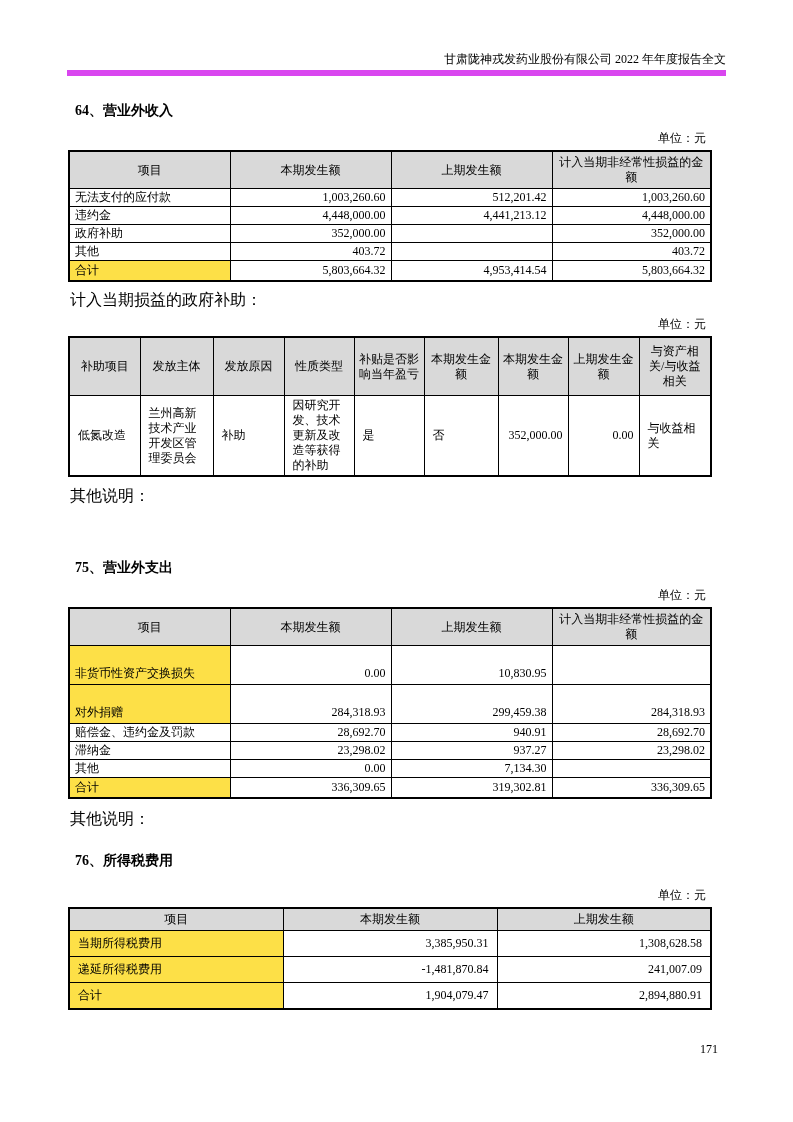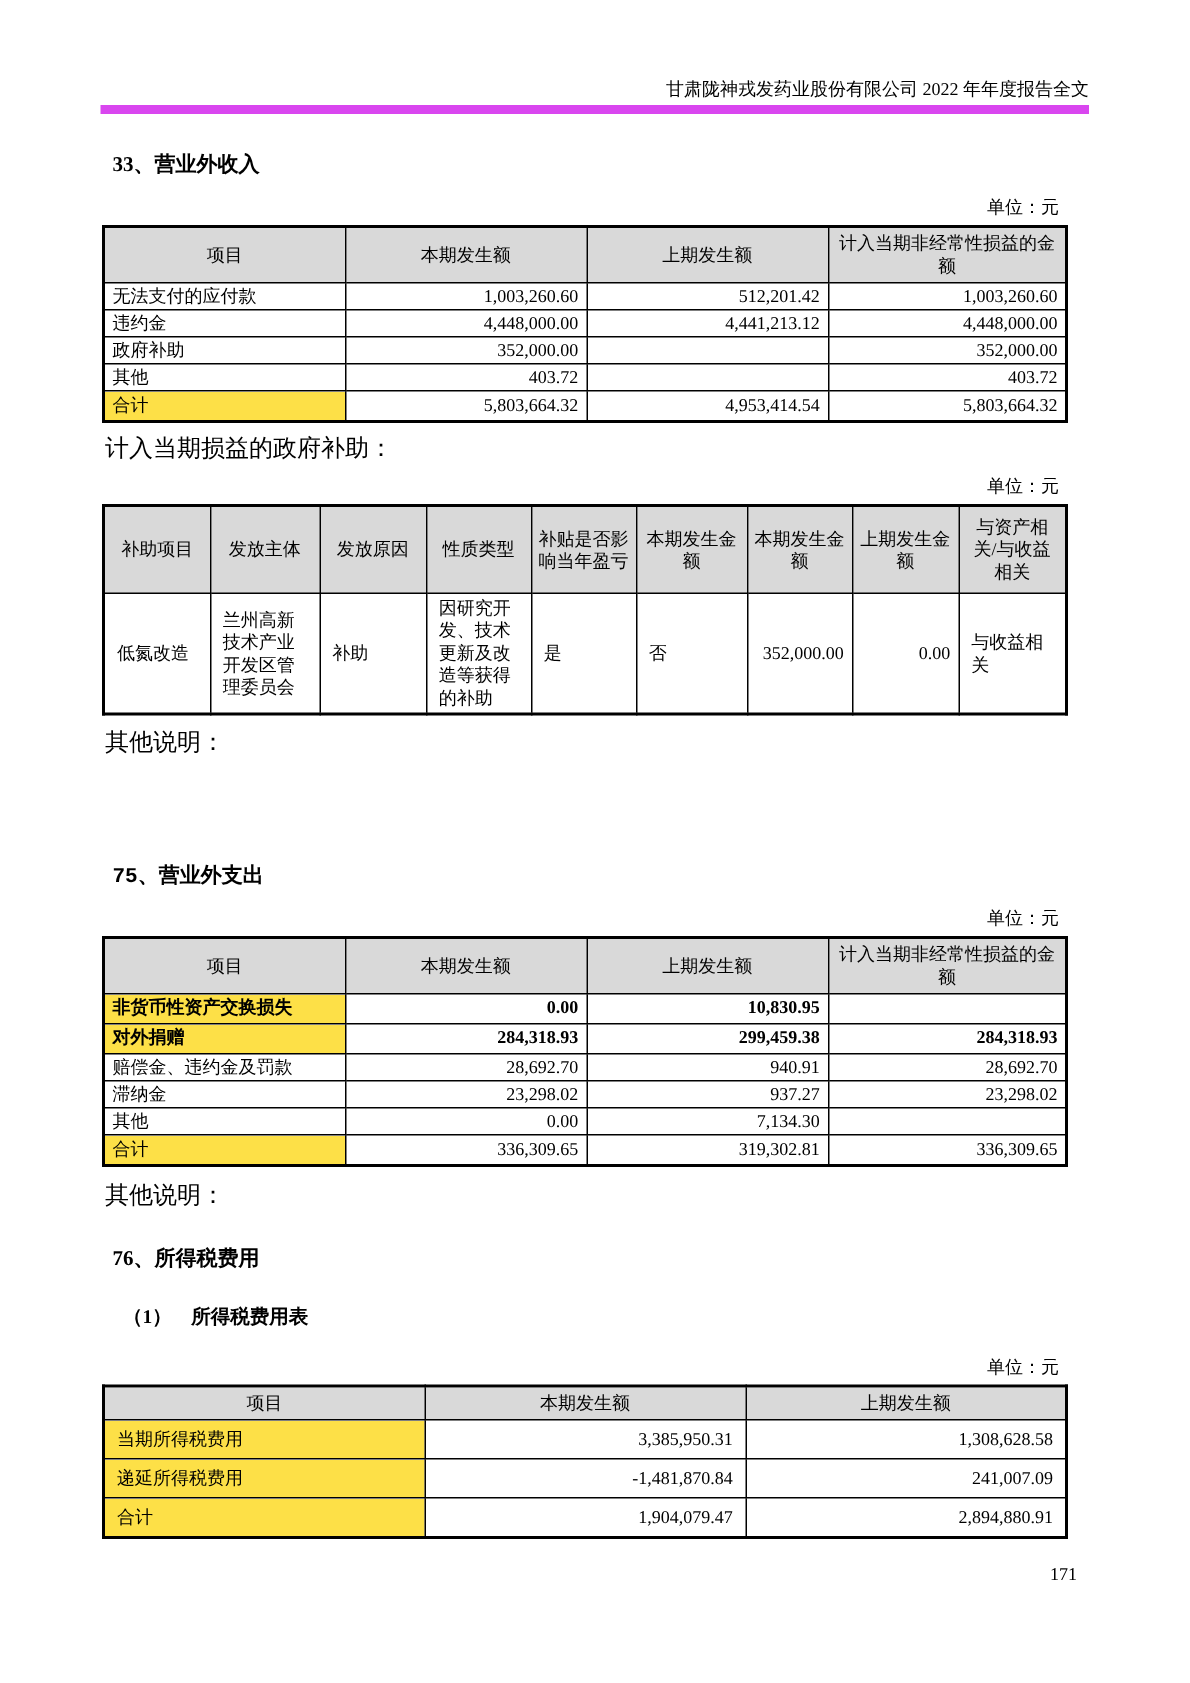--- a/index.html
+++ b/index.html
@@ -21,21 +21,21 @@
     border-bottom:6px solid #d946ef;
   }
 
   .content { margin-left:68px; width:642px; }
 
   .sec-title {
     font-size:14px; font-weight:bold;
     line-height:18px;
     margin:26px 0 0 7px;
   }
-  .sec-title.gap-lg { margin-top:73px;font-family:Liberation Mono, monospace; }
+  .sec-title.gap-lg { margin-top:56px; }
   .sec-title.gap-md { }
 
   .sub-title {
     font-size:13px; font-weight:bold;
     line-height:17px;
     margin:20px 0 0 14px;
   }
 
   .unit {
     text-align:right;
@@ -65,21 +65,21 @@
     vertical-align:middle;
     overflow:hidden;
     padding:1px 5px;
   }
   .hd { background:#d9d9d9; text-align:center; padding:3px 4px; }
   .gray { background:#fde047; }
   .num { text-align:right; }
 
   
   .t13 td.total { padding-top:2px; padding-bottom:2px; }
-  .t13 td.tall  { padding-top:1px; padding-bottom:3px;font-weight:bold; }
+  .t13 td.tall  { padding-top:20px; padding-bottom:3px; }
 
   
   .t2 td { padding:2px 8px; }
   .t2 td.hd { padding:6px 4px; }
   .t2 td.num { padding:2px 5px; word-break:break-all; }
 
   
   .t4 td { padding:5px 8px; }
   .t4 td.hd { padding:3px 4px; }
 
@@ -93,21 +93,21 @@
 <body>
 
 <div class="page">
 
   <div class="header-bar">
     <span>甘肃陇神戎发药业股份有限公司 2022 年年度报告全文</span>
   </div>
 
   <div class="content">
 
-    <div class="sec-title">33、营业外收入</div>
+    <div class="sec-title">64、营业外收入</div>
     <div class="unit">单位：元</div>
 
     <table class="t13">
       <colgroup>
           <col style="width:161px">
           <col style="width:161px">
           <col style="width:161px">
           <col style="width:159px">
         </colgroup>
       <tbody>
@@ -245,21 +245,20 @@
         <td class="num total">336,309.65</td>
         <td class="num total">319,302.81</td>
         <td class="num total">336,309.65</td>
       </tr>
     </tbody>
       </table>
 
     <div class="note after-tbl2">其他说明：</div>
 
     <div class="sec-title gap-md">76、所得税费用</div>
-    <div class="sub-title">（1）　所得税费用表</div>
     <div class="unit mid">单位：元</div>
 
     <table class="t4">
       <colgroup>
           <col style="width:214px">
           <col style="width:214px">
           <col style="width:214px">
         </colgroup>
       <tbody>
           <tr>

